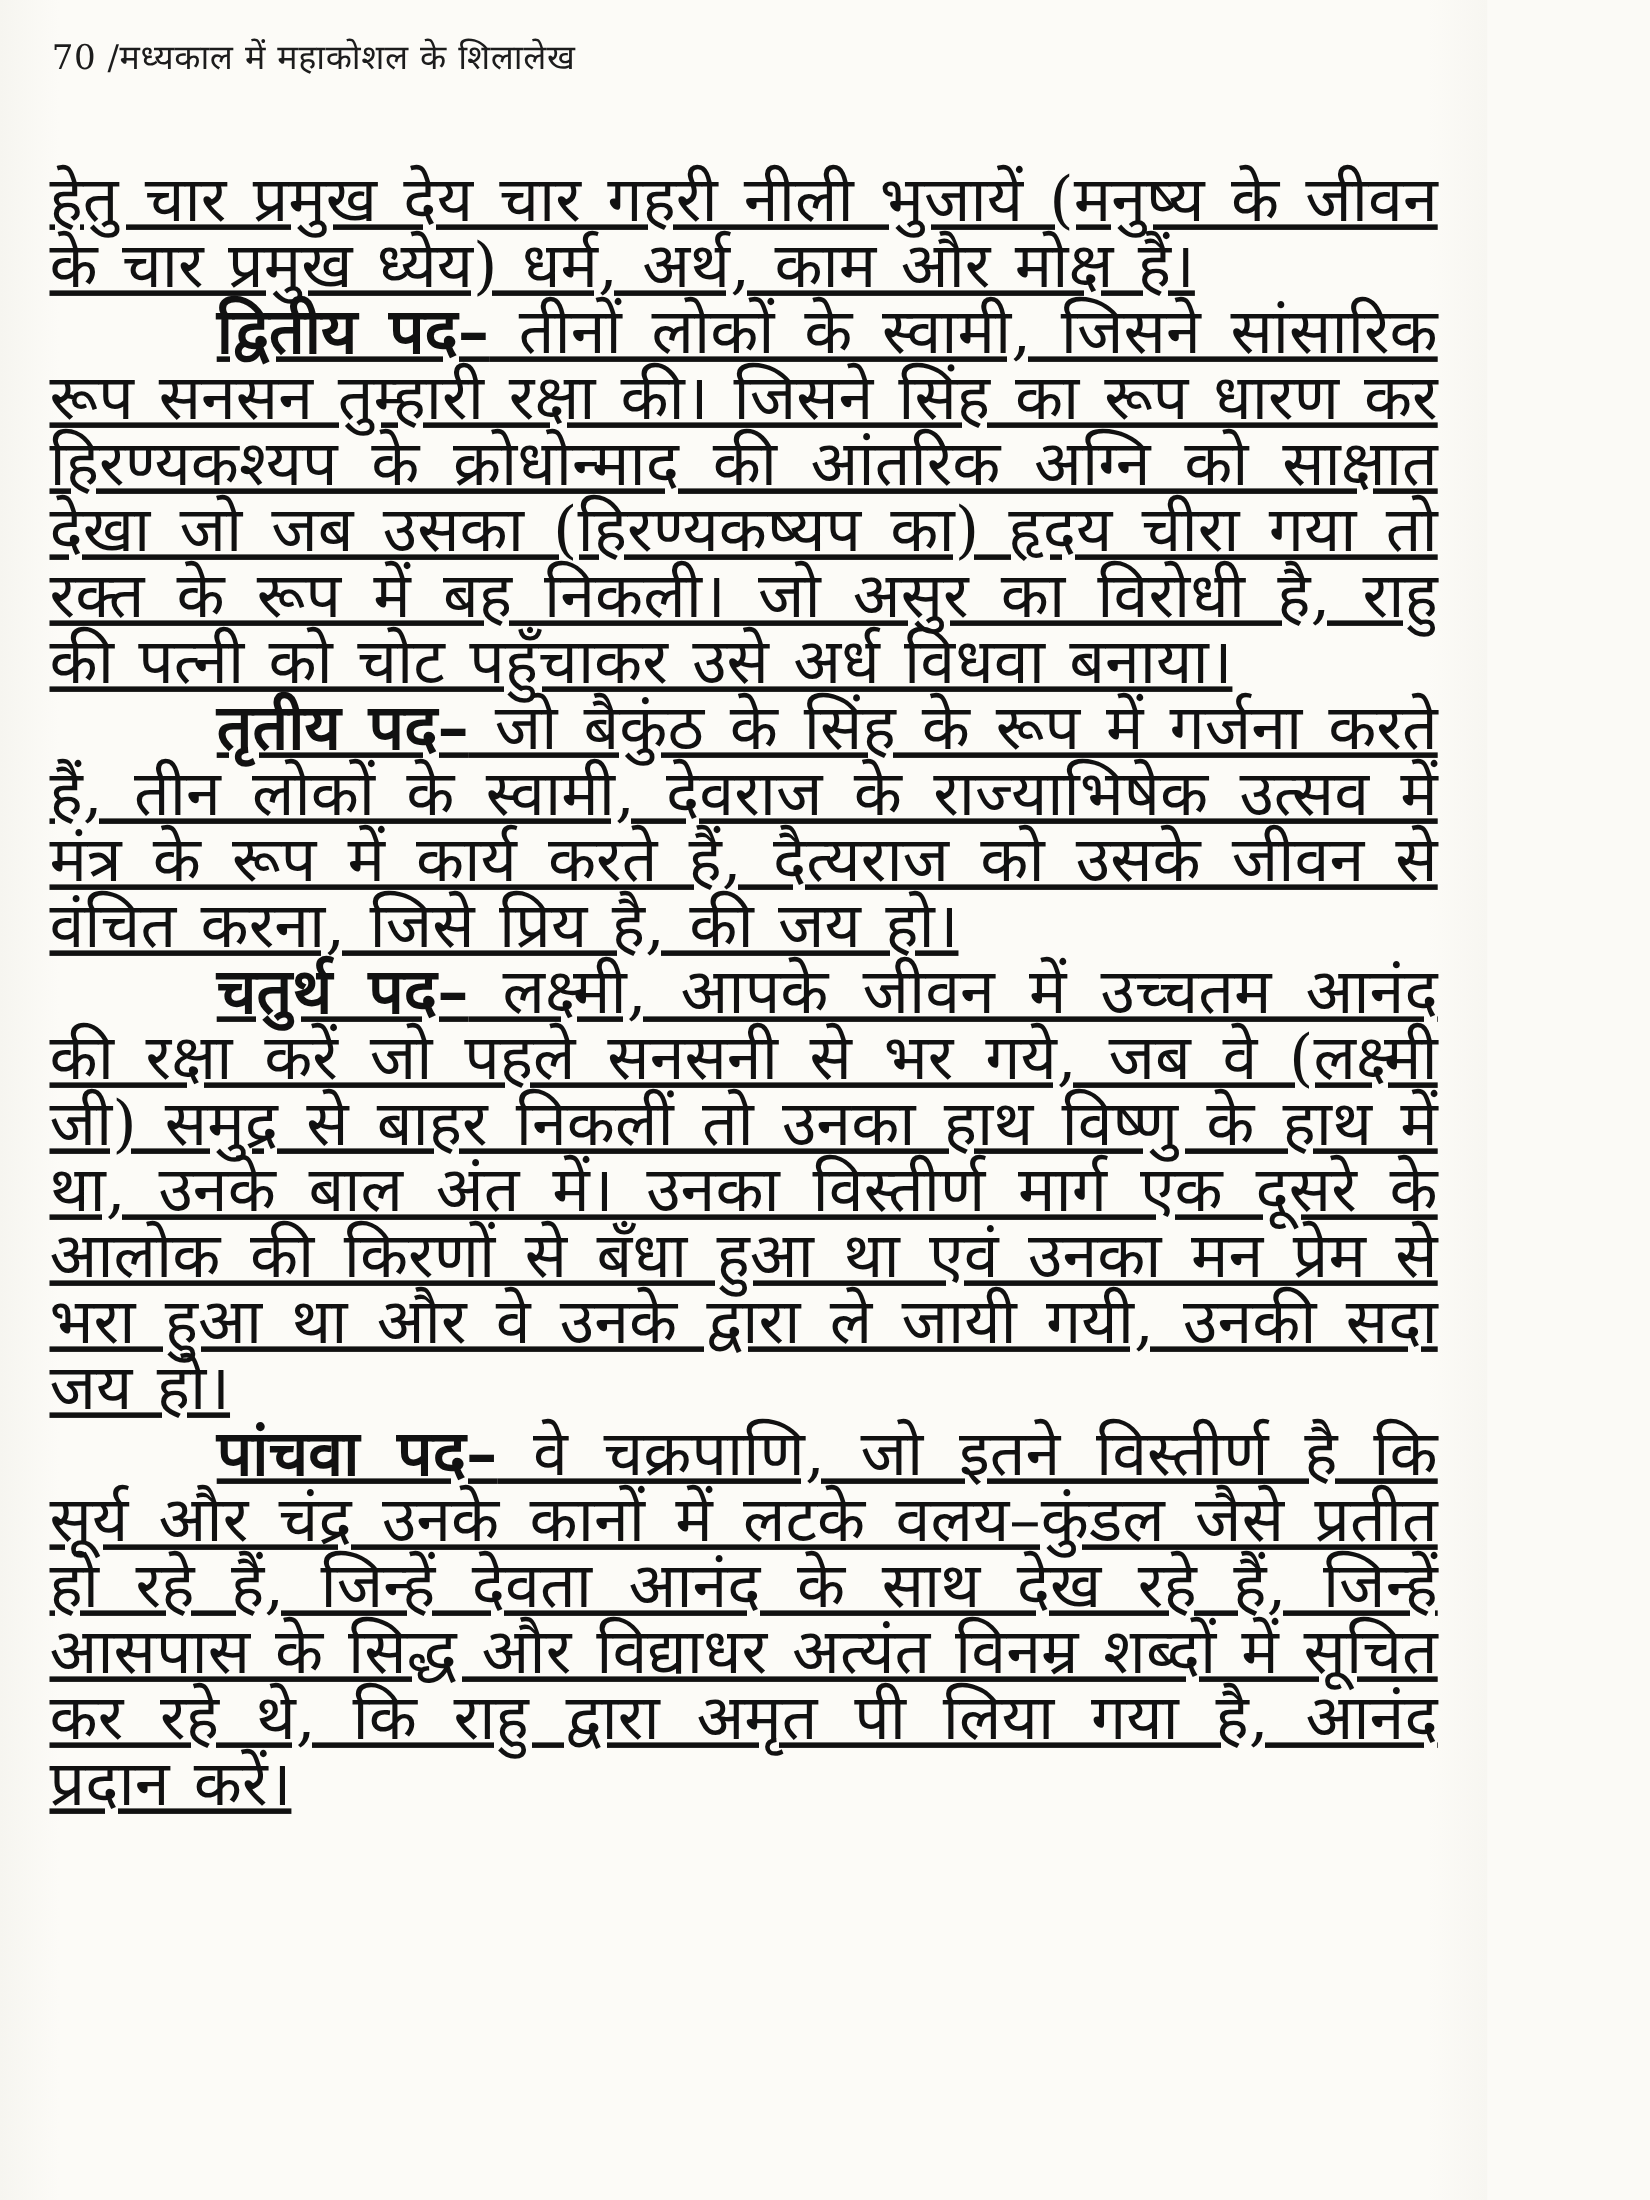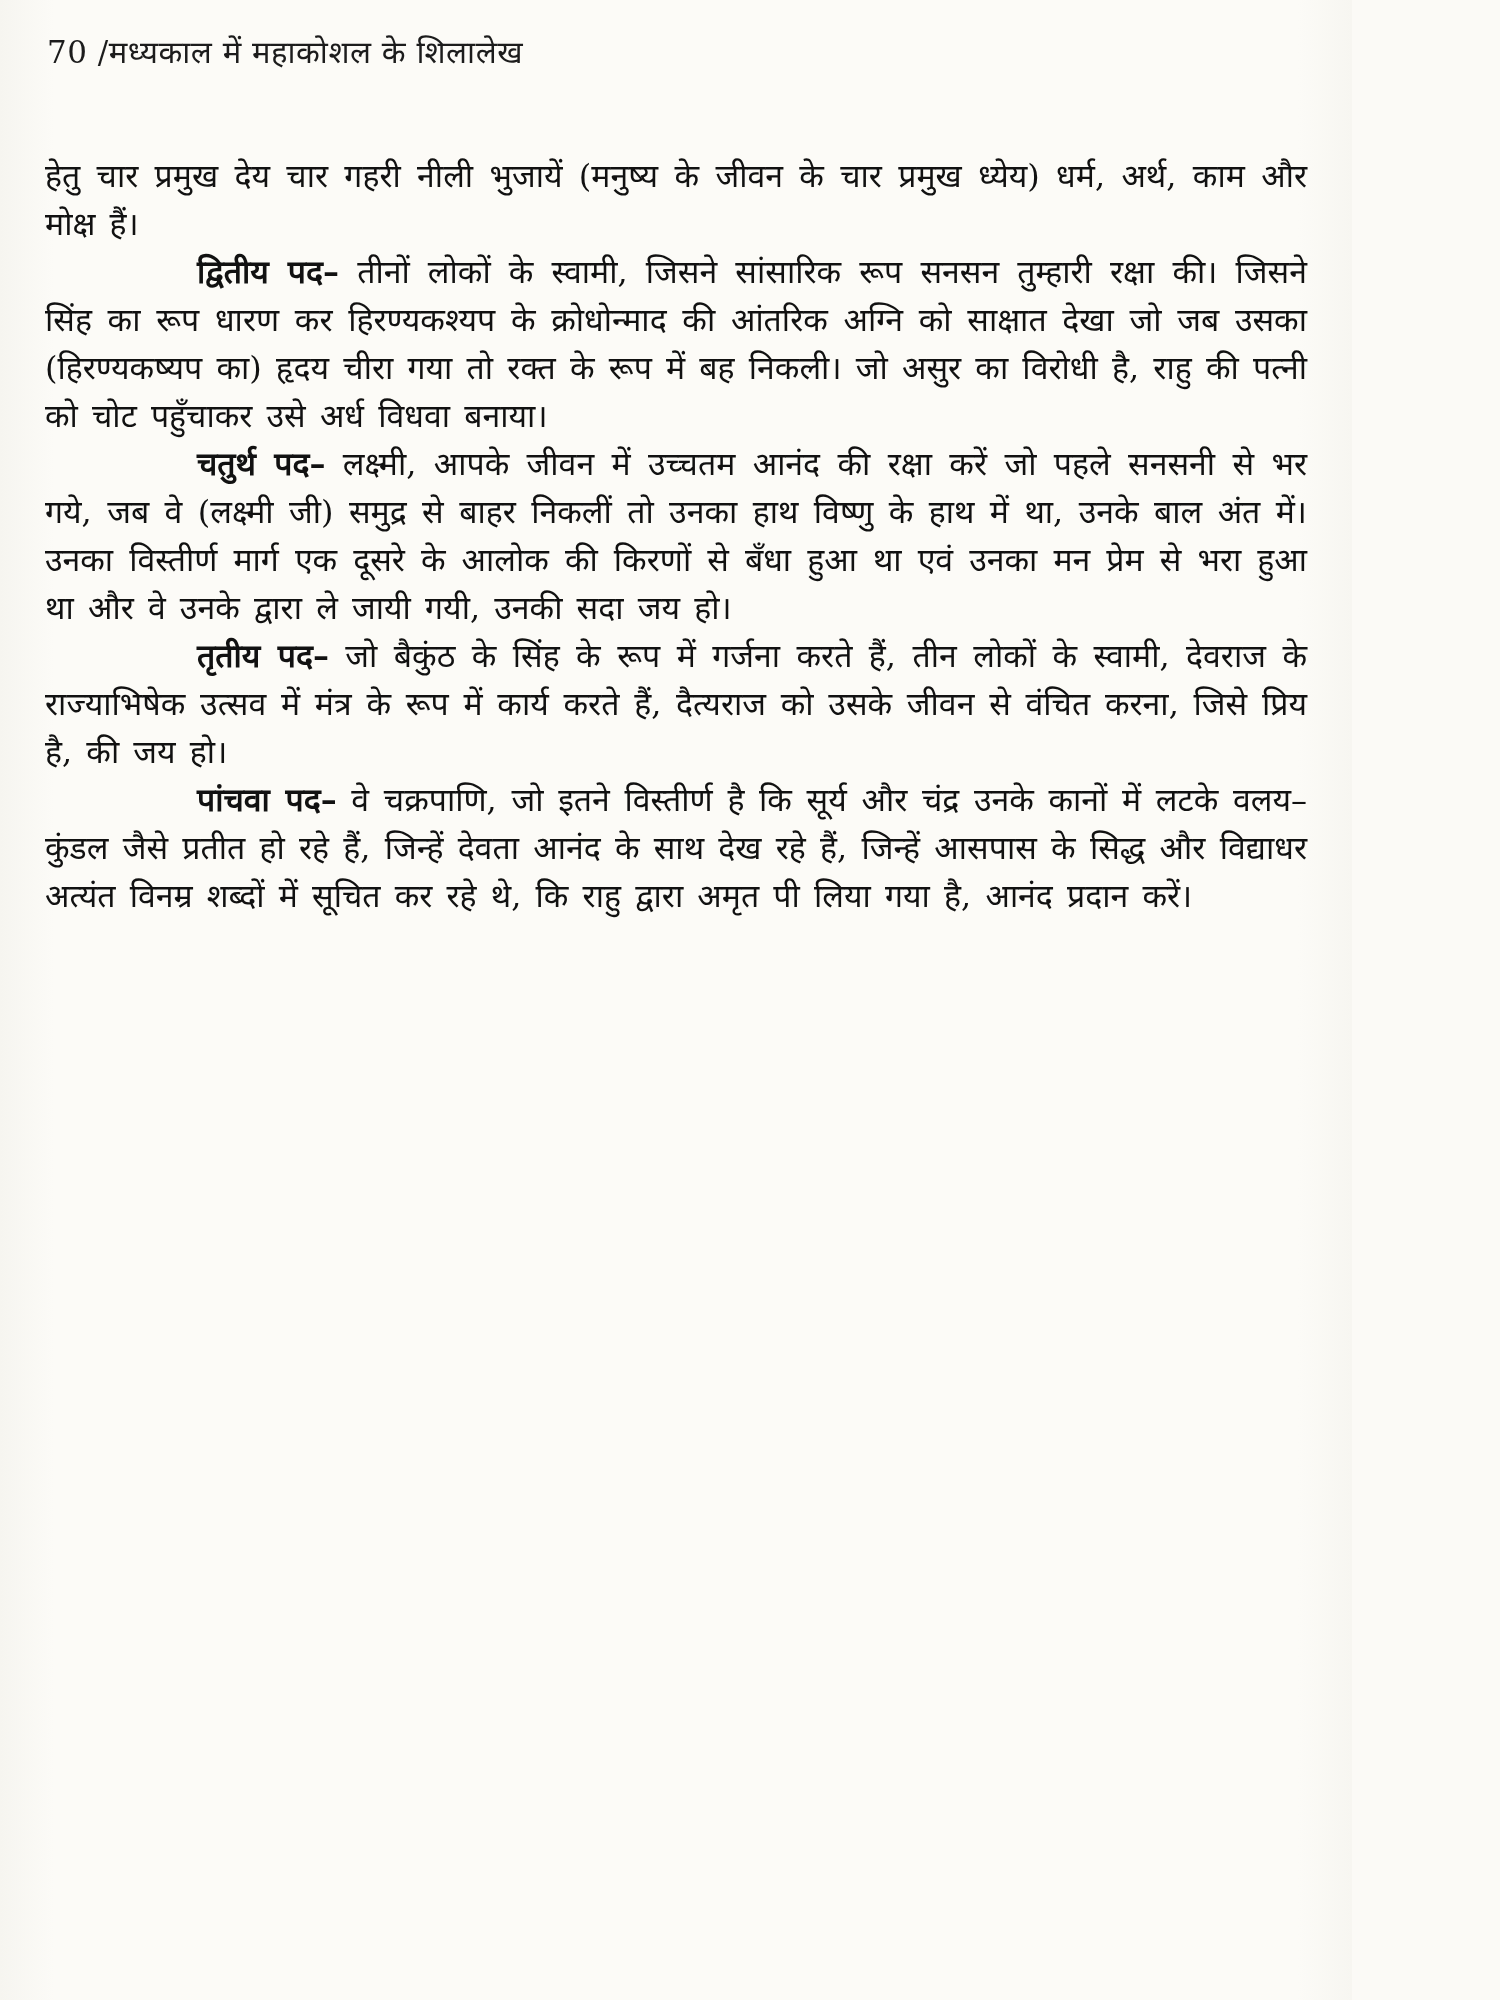--- a/index.html
+++ b/index.html
@@ -19,25 +19,26 @@
     background: linear-gradient(90deg, #f6f5f0 0%, #fcfbf7 4%, #fcfbf7 96%, #f7f6f1 100%);
   }
   .running-header {
     font-size: 31px;
     font-weight: 400;
     letter-spacing: 0.5px;
     margin: 0 0 80px 2px;
     color: #1c1c1c;
   }
   .body-text {
-    font-size: 32px;
-    line-height: 48px;
+    font-size: 57px;
+    line-height: 60px;
     text-align: justify;
     word-spacing: 4px;
     color: #111;
+    text-decoration: underline;
   }
   p.para { margin: 0; padding: 0; }
   p.para.indent { text-indent: 152px; }
   .lead { font-weight: 700; }
 </style>
 </head>
 <body>
 
 <div class="page">
 
@@ -47,25 +48,25 @@
 
     <p class="para">
       <span>हेतु चार प्रमुख देय चार गहरी नीली भुजायें (मनुष्य के जीवन के चार प्रमुख ध्येय) धर्म, अर्थ, काम और मोक्ष हैं।</span>
     </p>
 
     <p class="para indent">
       <strong class="lead">द्वितीय पद–</strong><span> तीनों लोकों के स्वामी, जिसने सांसारिक रूप सनसन तुम्हारी रक्षा की। जिसने सिंह का रूप धारण कर हिरण्यकश्यप के क्रोधोन्माद की आंतरिक अग्नि को साक्षात देखा जो जब उसका (हिरण्यकष्यप का) हृदय चीरा गया तो रक्त के रूप में बह निकली। जो असुर का विरोधी है, राहु की पत्नी को चोट पहुँचाकर उसे अर्ध विधवा बनाया।</span>
     </p>
 
     <p class="para indent">
-      <strong class="lead">चतुर्थ पद–</strong><span> लक्ष्मी, आपके जीवन में उच्चतम आनंद की रक्षा करें जो पहले सनसनी से भर गये, जब वे (लक्ष्मी जी) समुद्र से बाहर निकलीं तो उनका हाथ विष्णु के हाथ में था, उनके बाल अंत में। उनका विस्तीर्ण मार्ग एक दूसरे के आलोक की किरणों से बँधा हुआ था एवं उनका मन प्रेम से भरा हुआ था और वे उनके द्वारा ले जायी गयी, उनकी सदा जय हो।</span>
+      <strong class="lead">तृतीय पद–</strong><span> जो बैकुंठ के सिंह के रूप में गर्जना करते हैं, तीन लोकों के स्वामी, देवराज के राज्याभिषेक उत्सव में मंत्र के रूप में कार्य करते हैं, दैत्यराज को उसके जीवन से वंचित करना, जिसे प्रिय है, की जय हो।</span>
     </p>
 
     <p class="para indent">
-      <strong class="lead">तृतीय पद–</strong><span> जो बैकुंठ के सिंह के रूप में गर्जना करते हैं, तीन लोकों के स्वामी, देवराज के राज्याभिषेक उत्सव में मंत्र के रूप में कार्य करते हैं, दैत्यराज को उसके जीवन से वंचित करना, जिसे प्रिय है, की जय हो।</span>
+      <strong class="lead">चतुर्थ पद–</strong><span> लक्ष्मी, आपके जीवन में उच्चतम आनंद की रक्षा करें जो पहले सनसनी से भर गये, जब वे (लक्ष्मी जी) समुद्र से बाहर निकलीं तो उनका हाथ विष्णु के हाथ में था, उनके बाल अंत में। उनका विस्तीर्ण मार्ग एक दूसरे के आलोक की किरणों से बँधा हुआ था एवं उनका मन प्रेम से भरा हुआ था और वे उनके द्वारा ले जायी गयी, उनकी सदा जय हो।</span>
     </p>
 
 
     <p class="para indent">
       <strong class="lead">पांचवा पद–</strong><span> वे चक्रपाणि, जो इतने विस्तीर्ण है कि सूर्य और चंद्र उनके कानों में लटके वलय–कुंडल जैसे प्रतीत हो रहे हैं, जिन्हें देवता आनंद के साथ देख रहे हैं, जिन्हें आसपास के सिद्ध और विद्याधर अत्यंत विनम्र शब्दों में सूचित कर रहे थे, कि राहु द्वारा अमृत पी लिया गया है, आनंद प्रदान करें।</span>
     </p>
 
 
 
   </div>

